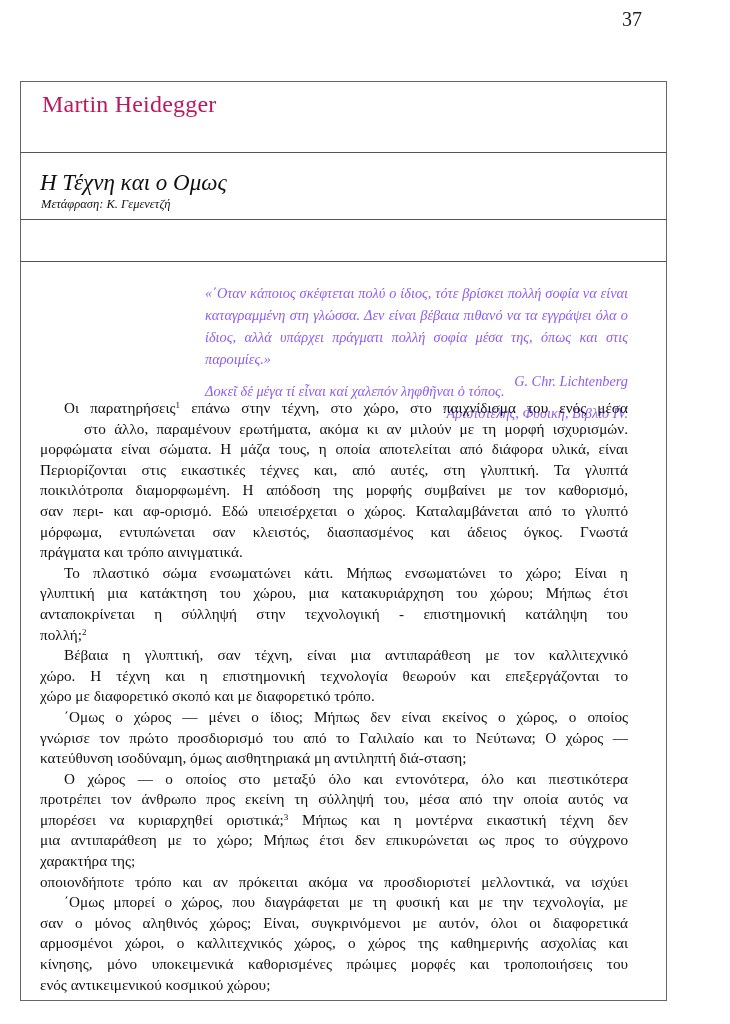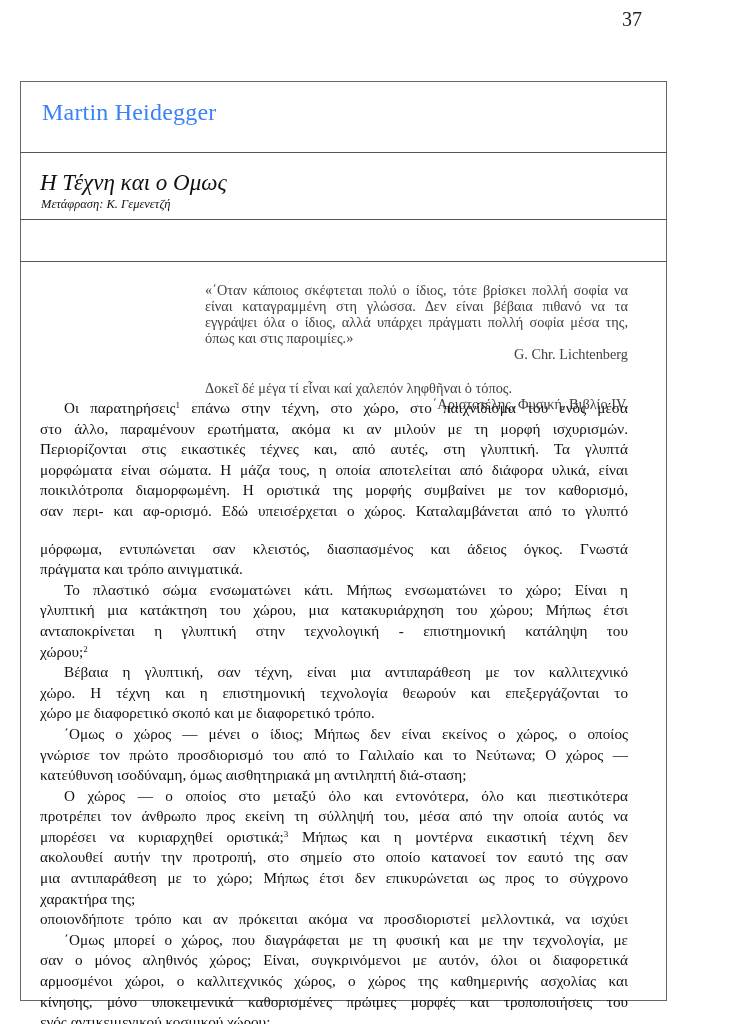--- a/index.html
+++ b/index.html
@@ -9,31 +9,31 @@
   }
   .page-number {
     position: absolute; left: 622px; top: 8px; font-size: 20px; color: #222;
   }
   .frame {
     position: absolute; left: 20px; top: 81px; width: 647px; height: 920px;
     border: 1px solid #666; box-sizing: border-box;
   }
   .hline { position: absolute; left: 20px; width: 647px; height: 0; border-top: 1px solid #555; }
   .author {
-    position: absolute; left: 42px; top: 99px; font-size: 24px; color: #3b82f6; letter-spacing: 0.2px;
+    position: absolute; left: 42px; top: 91px; font-size: 24px; color: #be185d; letter-spacing: 0.2px;
   }
   .title {
     position: absolute; left: 40px; top: 170px; font-size: 23px; font-style: italic; color: #111;
   }
   .translator {
     position: absolute; left: 41px; top: 197px; font-size: 12.5px; font-style: italic; color: #111;
   }
   .epigraph {
-    position: absolute; left: 205px; width: 423px; font-size: 14.3px; line-height: 16px;
-    text-align: justify; color: #404040;
+    position: absolute; left: 205px; width: 423px; font-style: italic; font-size: 14.3px; line-height: 22px;
+    text-align: justify; color: #8b5cf6;
   }
   .epigraph p { margin: 0; text-align: justify; text-align-last: left; }
   .epigraph .attr { text-align: left; text-align-last: right; }
   .body-text {
     position: absolute; left: 40px; top: 400px; width: 588px; font-size: 15.2px; line-height: 20.6px;
     color: #111; text-align: justify;
   }
   .body-text .line { display: block; text-align: justify; text-align-last: justify; white-space: nowrap; }
   .body-text .line.last { text-align-last: left; }
   sup { font-size: 9px; line-height: 0; vertical-align: 5px; }
@@ -59,53 +59,52 @@
 
 <div class="epigraph" style="top:380px;">
   <p>Δοκεῖ δέ μέγα τί εἶναι καί χαλεπόν ληφθῆναι ὁ τόπος.</p>
   <p class="attr">΄Αριστοτέλης, Φυσική, Βιβλίο IV.</p>
 </div>
 
 <div class="body-text" style="top:398px;">
 
   <div>
     <span class="line" style="padding-left: 24px; white-space: normal;"><span>Οι παρατηρήσεις</span><sup>1</sup> <span>επάνω στην τέχνη, στο χώρο, στο παιχνίδισμα του ενός μέσα</span></span>
-    <span class="line" style="white-space: normal;">στο άλλο, παραμένουν ερωτήματα, ακόμα κι αν μιλούν με τη μορφή ισχυρισμών.</span>
+    <span class="line" style="white-space: normal; margin-left: 44px;">στο άλλο, παραμένουν ερωτήματα, ακόμα κι αν μιλούν με τη μορφή ισχυρισμών.</span>
+    <span class="line" style="white-space: normal;">μορφώματα είναι σώματα. Η μάζα τους, η οποία αποτελείται από διάφορα υλικά, είναι</span>
     <span class="line" style="white-space: normal;">Περιορίζονται στις εικαστικές τέχνες και, από αυτές, στη γλυπτική. Τα γλυπτά</span>
-    <span class="line" style="white-space: normal;">μορφώματα είναι σώματα. Η μάζα τους, η οποία αποτελείται από διάφορα υλικά, είναι</span>
-    <span class="line" style="white-space: normal;">ποικιλότροπα διαμορφωμένη. Η οριστικά της μορφής συμβαίνει με τον καθορισμό,</span>
+    <span class="line" style="white-space: normal;">ποικιλότροπα διαμορφωμένη. Η απόδοση της μορφής συμβαίνει με τον καθορισμό,</span>
     <span class="line" style="white-space: normal;">σαν περι- και αφ-ορισμό. Εδώ υπεισέρχεται ο χώρος. Καταλαμβάνεται από το γλυπτό</span>
-    <span class="line" style="white-space: normal; margin-top: 17px;">μόρφωμα, εντυπώνεται σαν κλειστός, διασπασμένος και άδειος όγκος. Γνωστά</span>
+    <span class="line" style="white-space: normal;">μόρφωμα, εντυπώνεται σαν κλειστός, διασπασμένος και άδειος όγκος. Γνωστά</span>
     <span class="line last" style="white-space: normal;">πράγματα και τρόπο αινιγματικά.</span>
   </div>
 
   <div>
     <span class="line" style="padding-left: 24px; white-space: normal;">Το πλαστικό σώμα ενσωματώνει κάτι. Μήπως ενσωματώνει το χώρο; Είναι η</span>
     <span class="line" style="white-space: normal;">γλυπτική μια κατάκτηση του χώρου, μια κατακυριάρχηση του χώρου; Μήπως έτσι</span>
-    <span class="line" style="white-space: normal;">ανταποκρίνεται η γλυπτική στην τεχνολογική - επιστημονική κατάληψη του</span>
-    <span class="line last" style="white-space: normal;"><span>χώρου;</span><sup>2</sup></span>
+    <span class="line" style="white-space: normal;">ανταποκρίνεται η σύλληψή στην τεχνολογική - επιστημονική κατάληψη του</span>
+    <span class="line last" style="white-space: normal;"><span>πολλή;</span><sup>2</sup></span>
   </div>
 
   <div>
     <span class="line" style="padding-left: 24px; white-space: normal;">Βέβαια η γλυπτική, σαν τέχνη, είναι μια αντιπαράθεση με τον καλλιτεχνικό</span>
     <span class="line" style="white-space: normal;">χώρο. Η τέχνη και η επιστημονική τεχνολογία θεωρούν και επεξεργάζονται το</span>
     <span class="line last" style="white-space: normal;">χώρο με διαφορετικό σκοπό και με διαφορετικό τρόπο.</span>
   </div>
 
   <div>
     <span class="line" style="padding-left: 24px; white-space: normal;">΄Ομως ο χώρος — μένει ο ίδιος; Μήπως δεν είναι εκείνος ο χώρος, ο οποίος</span>
     <span class="line" style="white-space: normal;">γνώρισε τον πρώτο προσδιορισμό του από το Γαλιλαίο και το Νεύτωνα; Ο χώρος —</span>
     <span class="line last" style="white-space: normal;">κατεύθυνση ισοδύναμη, όμως αισθητηριακά μη αντιληπτή διά-σταση;</span>
   </div>
 
   <div>
     <span class="line" style="padding-left: 24px; white-space: normal;">Ο χώρος — ο οποίος στο μεταξύ όλο και εντονότερα, όλο και πιεστικότερα</span>
     <span class="line" style="white-space: normal;">προτρέπει τον άνθρωπο προς εκείνη τη σύλληψή του, μέσα από την οποία αυτός να</span>
     <span class="line" style="white-space: normal;"><span>μπορέσει να κυριαρχηθεί οριστικά;</span><sup>3</sup> <span>Μήπως και η μοντέρνα εικαστική τέχνη δεν</span></span>
-    <span class="line" style="white-space: normal;">ακολουθεί αυτήν την προτροπή, στο σημείο στο οποίο κατανοεί τον εαυτό της σαν</span>
     <span class="line" style="white-space: normal;">μια αντιπαράθεση με το χώρο; Μήπως έτσι δεν επικυρώνεται ως προς το σύγχρονο</span>
     <span class="line last" style="white-space: normal;">χαρακτήρα της;</span>
   </div>
 
   <div>
     <span class="line" style="white-space: normal;">οποιονδήποτε τρόπο και αν πρόκειται ακόμα να προσδιοριστεί μελλοντικά, να ισχύει</span>
     <span class="line" style="padding-left: 24px; white-space: normal;">΄Ομως μπορεί ο χώρος, που διαγράφεται με τη φυσική και με την τεχνολογία, με</span>
     <span class="line" style="white-space: normal;">σαν ο μόνος αληθινός χώρος; Είναι, συγκρινόμενοι με αυτόν, όλοι οι διαφορετικά</span>
     <span class="line" style="white-space: normal;">αρμοσμένοι χώροι, ο καλλιτεχνικός χώρος, ο χώρος της καθημερινής ασχολίας και</span>
     <span class="line" style="white-space: normal;">κίνησης, μόνο υποκειμενικά καθορισμένες πρώιμες μορφές και τροποποιήσεις του</span>

